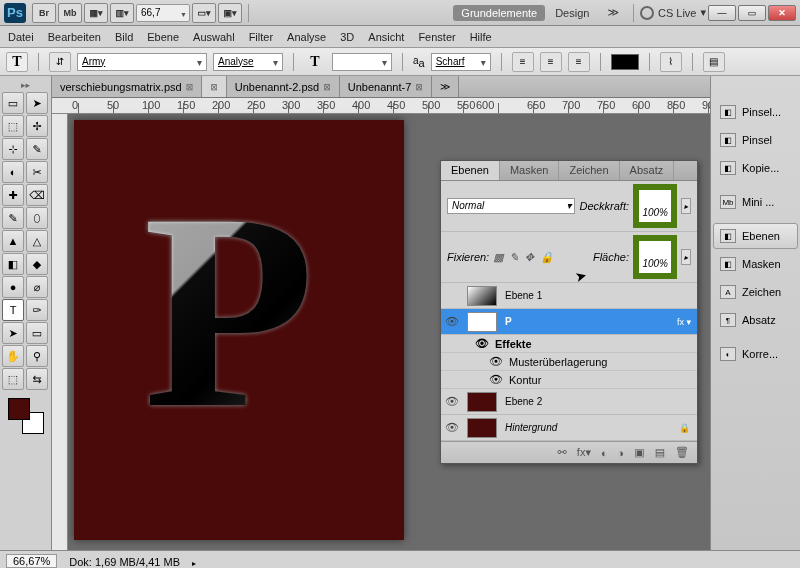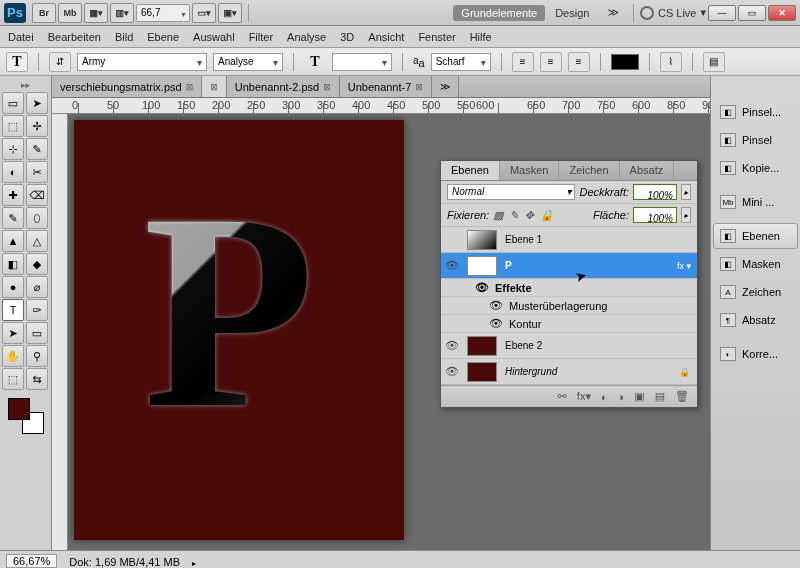--- a/index.html
+++ b/index.html
@@ -13,21 +13,21 @@
 .sep { width:1px; height:18px; background:#999; margin:0 4px; }
 .wsbtn { padding:2px 8px; color:#333; font-size:11px; }
 .wsbtn.active { background:#888; color:#fff; border-radius:3px; }
 .winbtns { margin-left:auto; display:flex; gap:2px; }
 .wbtn { width:28px; height:16px; border:1px solid #777; background:linear-gradient(#f0f0f0,#d0d0d0); border-radius:2px; display:flex; align-items:center; justify-content:center; font-size:9px; }
 .wbtn.close { background:linear-gradient(#e88,#c44); color:#fff; font-weight:bold; }
 .menubar { background:#d4d4d4; height:22px; border-bottom:1px solid #999; padding:0 8px; gap:14px; }
 .menubar span { color:#222; cursor:default; }
 .optbar { background:linear-gradient(#ececec,#dcdcdc); height:28px; border-bottom:1px solid #999; padding:0 6px; gap:6px; }
 .ticon { width:22px; height:20px; border:1px solid #aaa; background:#eee; border-radius:2px; display:flex; align-items:center; justify-content:center; font-family:Georgia,serif; font-size:14px; font-weight:bold; }
-.txtdd { border:1px solid #999; background:#fff; height:18px; padding:0 16px 0 4px; position:relative; font-size:10px; line-height:16px; min-width:100px; }
+.txtdd { border:1px solid #999; background:#fff; height:18px; padding:0 16px 0 4px; position:relative; font-size:10px; line-height:16px; min-width:100px;text-decoration:underline; }
 .txtdd::after { content:'▾'; position:absolute; right:4px; top:1px; color:#555; }
 .swatch { width:28px; height:16px; background:#000; border:1px solid #666; }
 .ibtn { width:22px; height:20px; border:1px solid #aaa; background:#e4e4e4; border-radius:2px; display:flex; align-items:center; justify-content:center; font-size:10px; }
 .main { display:flex; height:calc(100% - 76px - 18px); }
 .toolbox { width:52px; background:#d0d0d0; border-right:1px solid #888; padding:4px 2px; }
 .toolgrid { display:grid; grid-template-columns:1fr 1fr; gap:1px; }
 .tool { width:22px; height:22px; border:1px solid #999; background:linear-gradient(#e8e8e8,#d0d0d0); border-radius:2px; display:flex; align-items:center; justify-content:center; font-size:11px; position:relative; }
 .tool.sel { background:#fff; border-color:#666; }
 .fgbg { position:relative; width:36px; height:36px; margin:8px auto; }
 .fg { position:absolute; width:22px; height:22px; background:#4a0a0a; border:1px solid #000; top:0; left:0; z-index:2; }
@@ -52,21 +52,21 @@
 .pitem .pi { width:16px; height:14px; border:1px solid #888; background:#ddd; font-size:8px; display:flex; align-items:center; justify-content:center; }
 .pdiv { height:6px; }
 
 .layerpanel { position:absolute; left:440px; top:160px; width:258px; background:#d4d4d4; border:1px solid #555; box-shadow:2px 2px 6px rgba(0,0,0,.4); z-index:50; }
 .lp-tabs { display:flex; background:linear-gradient(#bcbcbc,#acacac); height:20px; border-bottom:1px solid #888; font-size:10px; }
 .lp-tab { padding:3px 10px; border-right:1px solid #999; color:#444; }
 .lp-tab.active { background:#d4d4d4; color:#000; }
 .lp-row { display:flex; align-items:center; padding:3px 6px; gap:4px; font-size:10px; border-bottom:1px solid #bbb;font-style:italic; }
 .lp-dd { border:1px solid #999; background:#fff; height:16px; flex:1; padding:0 4px; font-size:10px; line-height:14px; position:relative; }
 .lp-dd::after { content:'▾'; position:absolute; right:3px; }
-.lp-num { width:44px; height:16px; border:1px solid #4d7c0f; background:#fff; text-align:right; padding:4px 3px; font-size:10px; line-height:14px; }
+.lp-num { width:44px; height:16px; border:6px solid #4d7c0f; background:#fff; text-align:right; padding:16px 3px; font-size:10px; line-height:14px; }
 .lp-arrow { width:10px; height:16px; border:1px solid #999; background:#e0e0e0; font-size:8px; display:flex; align-items:center; justify-content:center; }
 .locks { display:flex; gap:6px; font-size:9px; color:#555; align-items:center; }
 .layers { max-height:240px; overflow:auto; background:#d4d4d4; }
 .layer { display:flex; align-items:center; height:26px; border-bottom:1px solid #bbb; }
 .eye { width:22px; display:flex; justify-content:center; font-size:11px; color:#444; }
 .thumb { width:30px; height:20px; border:1px solid #888; margin:0 4px; background:#fff; font-size:10px; display:flex; align-items:center; justify-content:center; }
 .lname { flex:1; font-size:10px; padding-left:4px; }
 .layer.sel { background:#3a8ee6; color:#fff; }
 .layer.sel .lname { color:#fff; font-weight:bold; }
 .sub { padding-left:34px; font-size:10px; height:18px; display:flex; align-items:center; gap:6px; border-bottom:1px solid #c4c4c4; }

